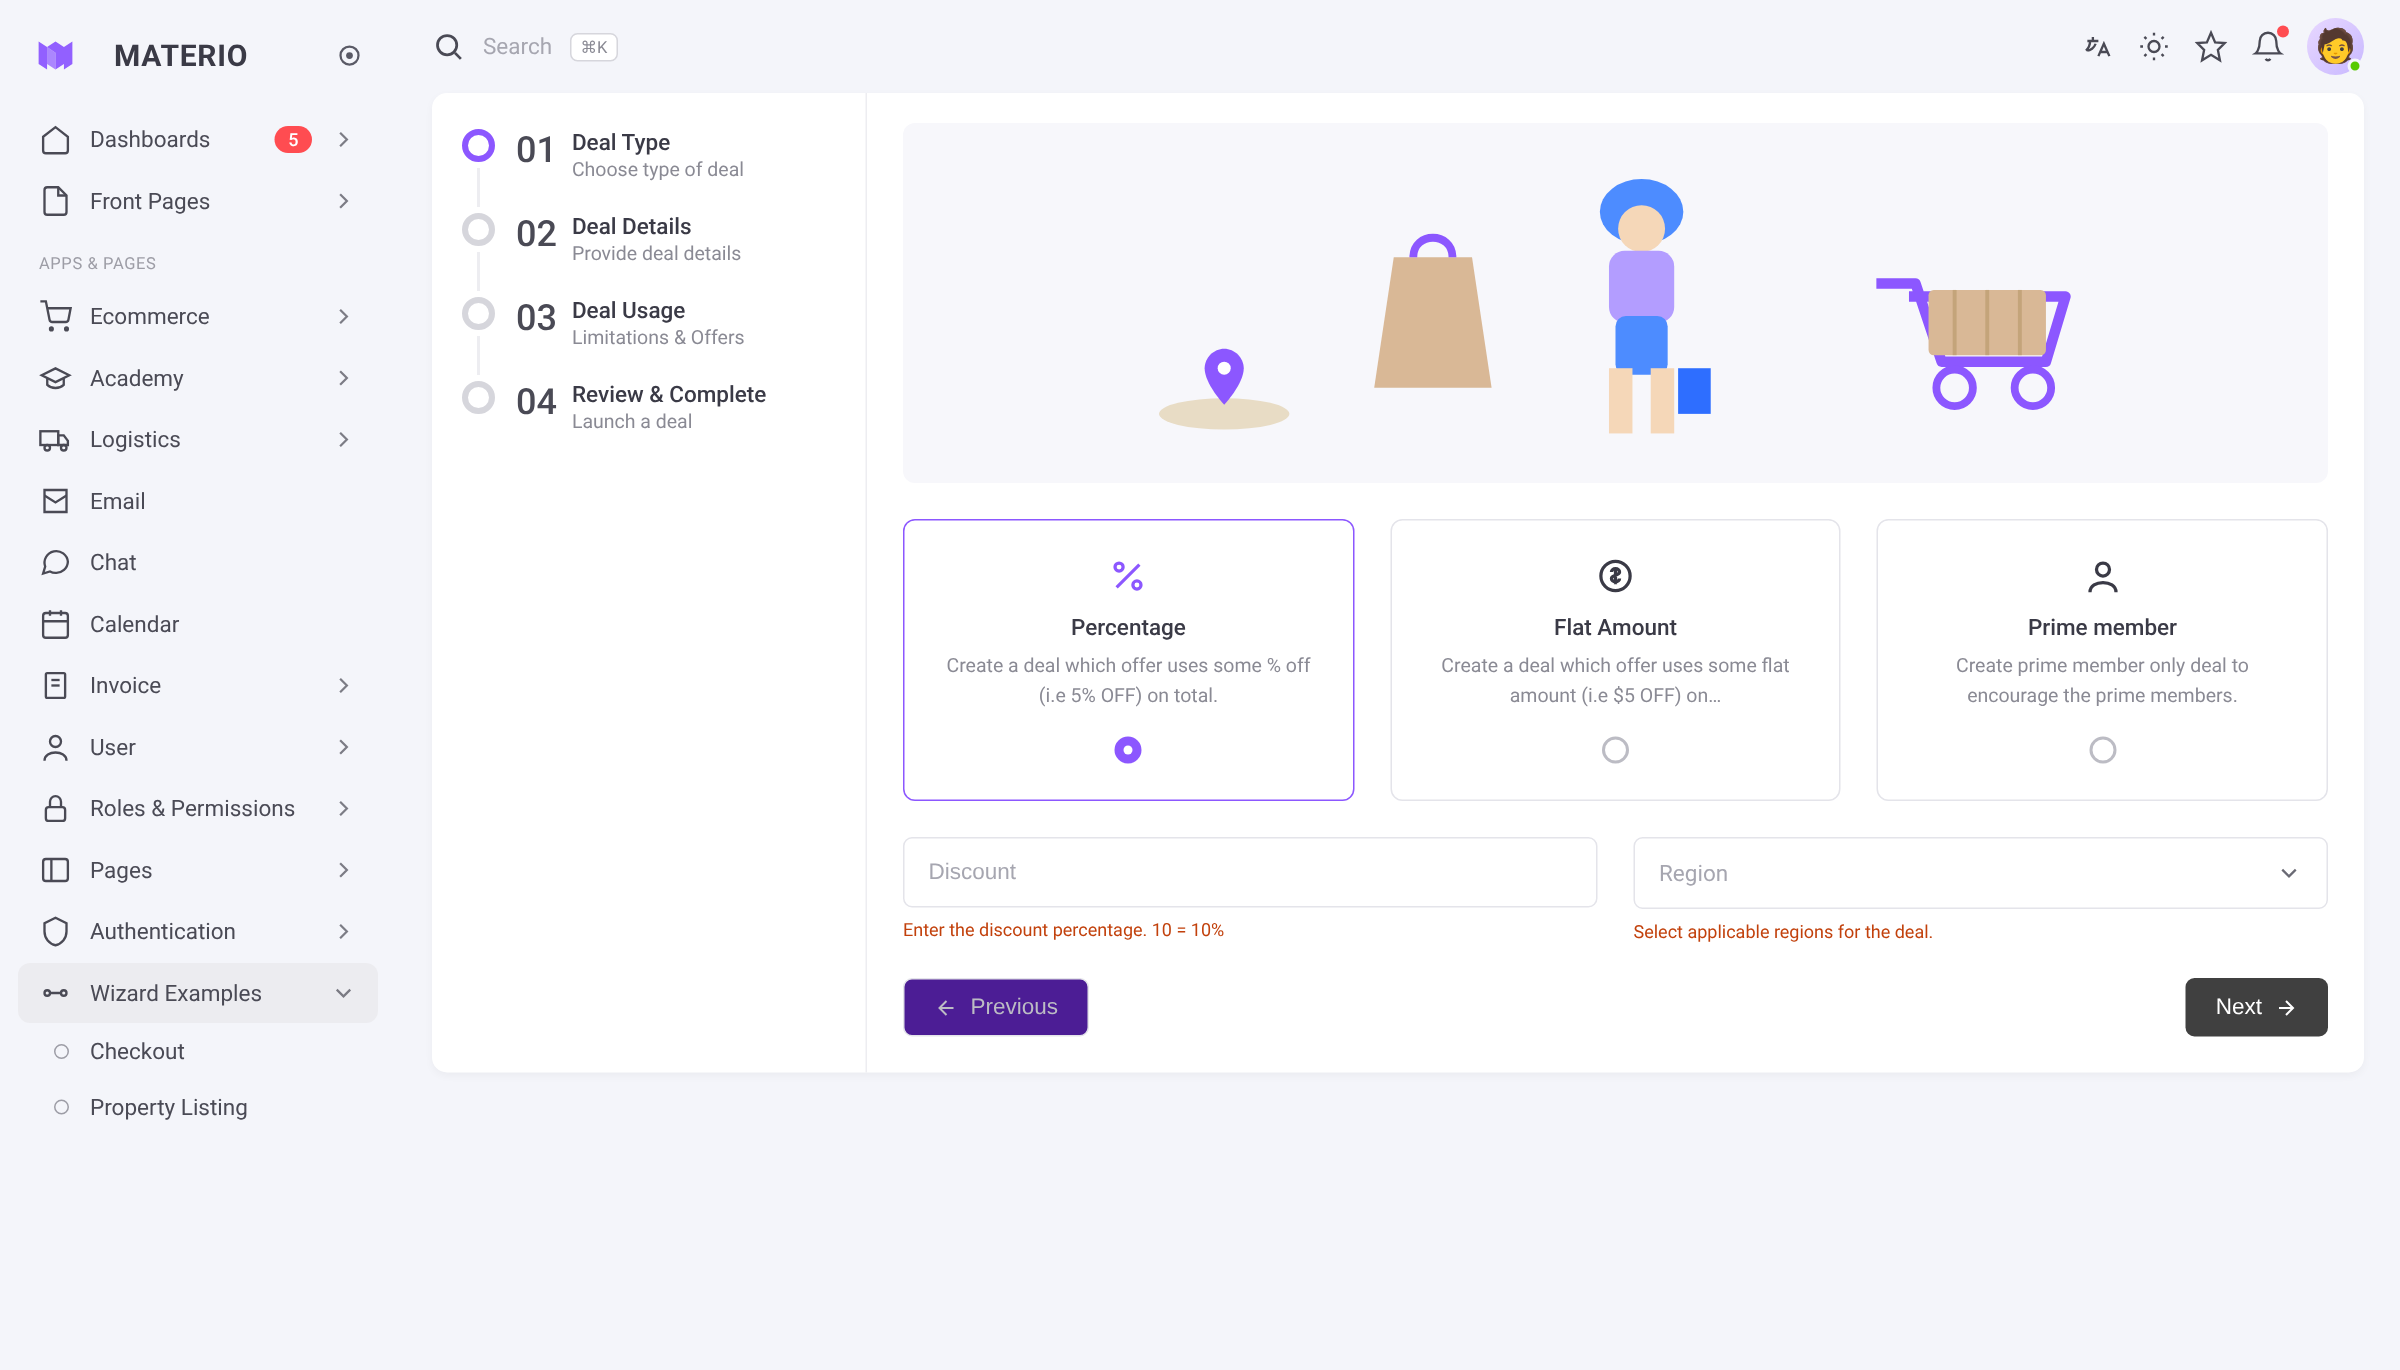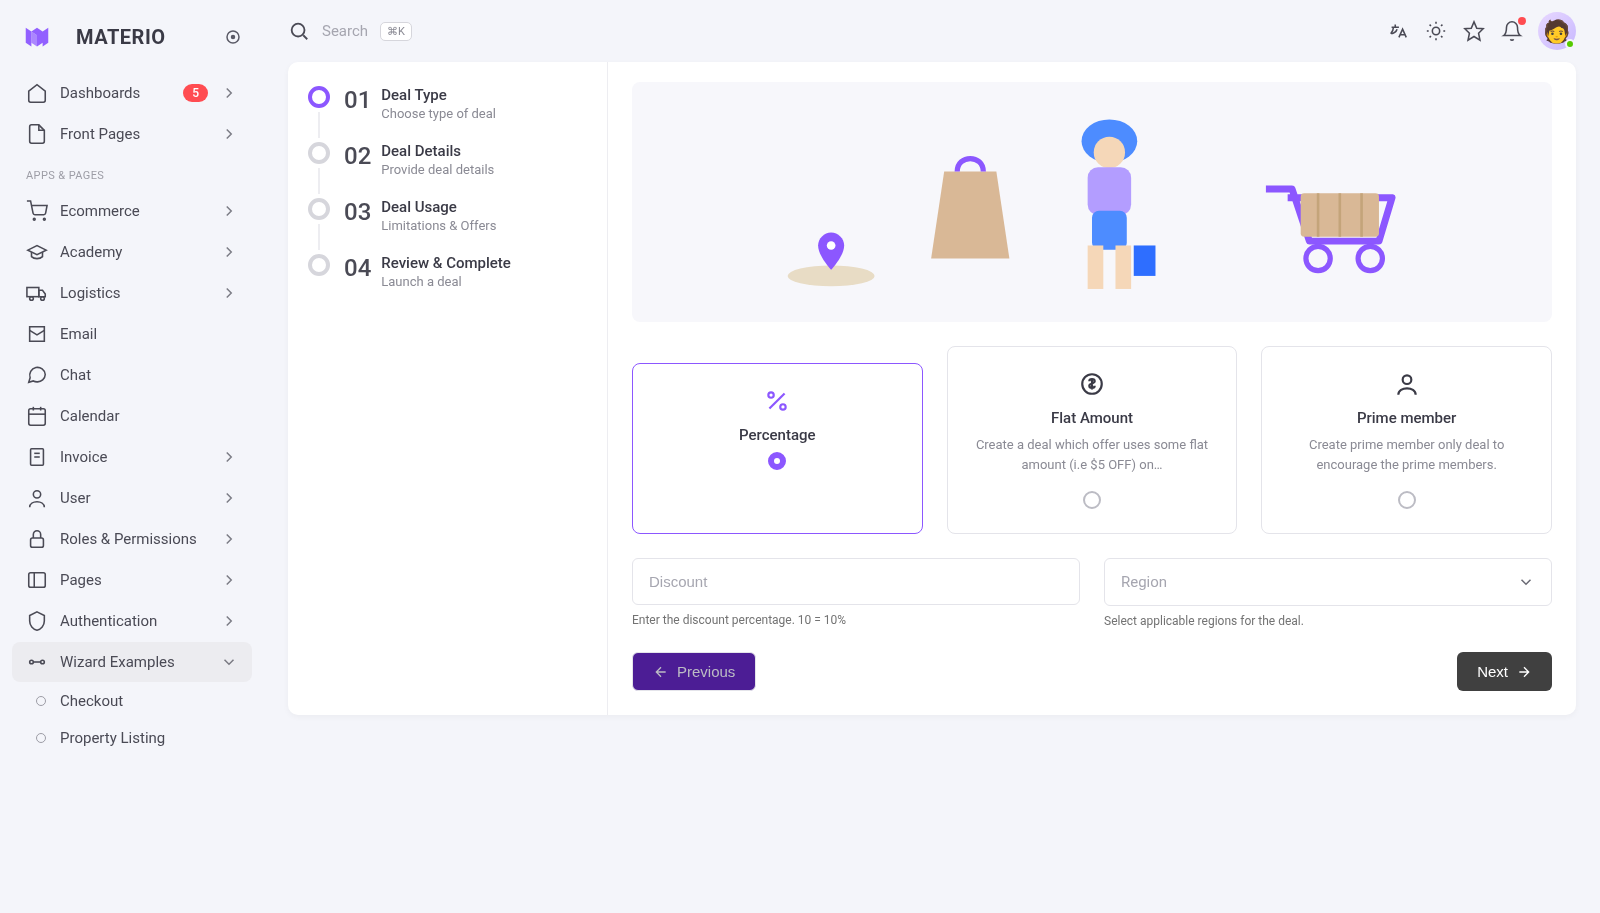--- a/index.html
+++ b/index.html
@@ -39,50 +39,50 @@
 .notif-dot { position: absolute; top: -2px; right: -2px; width: 8px; height: 8px; background: #ff4c51; border-radius: 50%; }
 .avatar { width: 38px; height: 38px; border-radius: 50%; background: linear-gradient(135deg, #e8d8ff 0%, #c8b8ff 100%); position: relative; overflow: hidden; display: flex; align-items: center; justify-content: center; }
 .avatar::after { content: '🧑'; font-size: 22px; }
 .avatar-status { position: absolute; bottom: 1px; right: 1px; width: 10px; height: 10px; background: #56ca00; border-radius: 50%; border: 2px solid #f4f5fa; }
 
 
 .content { padding: 0 24px 24px; }
 .card { background: #fff; border-radius: 10px; display: flex; box-shadow: 0 2px 6px rgba(0,0,0,0.04); }
 
 
-.stepper { width: 320px; border-right: 1px solid #ededf1; padding: 24px 20px; }
+.stepper { width: 290px; border-right: 1px solid #ededf1; padding: 24px 20px; }
 .step { display: flex; gap: 14px; cursor: pointer; position: relative; }
 .step-indicator { display: flex; flex-direction: column; align-items: center; }
 .step-circle { width: 22px; height: 22px; border: 4px solid #d6d6dc; border-radius: 50%; background: #fff; }
 .step.active .step-circle { border-color: #8c57ff; background: #fff; }
 .step-line { width: 2px; height: 26px; background: #ededf1; margin: 4px 0; }
 .step-body { display: flex; gap: 10px; align-items: flex-start; padding-bottom: 12px; }
 .step-num { font-size: 24px; font-weight: 500; color: #4a4a55; }
 .step-text .title { font-size: 15px; font-weight: 500; color: #3a3a46; margin-bottom: 2px; }
 .step-text .subtitle { font-size: 13px; color: #8a8a94; }
 
 
 .panel { flex: 1; padding: 20px 24px 24px; }
 .illustration { width: 100%; height: 240px; background: #f7f7fb; border-radius: 8px; margin-bottom: 24px; display: flex; align-items: flex-end; justify-content: space-around; padding: 20px 40px; position: relative; overflow: hidden; }
 .option-grid { display: grid; grid-template-columns: repeat(3,1fr); gap: 24px; margin-bottom: 24px; }
 .option-card { border: 1px solid #e4e4ea; border-radius: 8px; padding: 24px 20px; text-align: center; cursor: pointer; }
-.option-card.selected { border-color: #8c57ff; margin-top: 17px; }
+.option-card.selected { border-color: #8c57ff; }
 .option-icon { width: 26px; height: 26px; margin: 0 auto 12px; color: #3a3a46; }
 .option-title { font-size: 15px; font-weight: 500; color: #3a3a46; margin-bottom: 8px; }
 .option-desc { font-size: 13px; color: #8a8a94; line-height: 1.5; margin-bottom: 16px; min-height: 40px; }
 .radio { width: 18px; height: 18px; border: 2px solid #bcbcc4; border-radius: 50%; margin: 0 auto; display: flex; align-items: center; justify-content: center; }
 .option-card.selected .radio { border-color: #8c57ff; background: #8c57ff; }
 .option-card.selected .radio::after { content: ''; width: 6px; height: 6px; background: #fff; border-radius: 50%; }
 
 .form-row { display: grid; grid-template-columns: 1fr 1fr; gap: 24px; margin-bottom: 24px; }
 .field { }
 .input { width: 100%; border: 1px solid #e4e4ea; border-radius: 6px; padding: 14px 16px; font-size: 15px; color: #4a4a55; background: #fff; outline: none; }
 .input::placeholder { color: #a6a6b0; }
 .select { display: flex; align-items: center; justify-content: space-between; }
-.hint { font-size: 12px; color: #737373; margin-top: 8px; }
+.hint { font-size: 12px; color: #c2410c; margin-top: 8px; }
 
 .actions { display: flex; justify-content: space-between; }
 .btn { display: flex; align-items: center; gap: 8px; padding: 10px 20px; border-radius: 6px; font-size: 15px; font-weight: 500; cursor: pointer; border: none; }
 .btn-ghost { border: 1px solid #e4e4ea; background: #4c1d95; color: #bcbcc4; }
 .btn-primary { background: #404040; color: #fff; }
 
 svg { display: block; }
 </style>
 </head>
 <body>
@@ -442,20 +442,21 @@
           <div class="option-grid">
             <div class="option-card selected">
               <div class="option-icon">
                   <svg width="26" height="26" viewBox="0 0 24 24" fill="none" stroke="#8c57ff" stroke-width="2">
                     <line x1="19" y1="5" x2="5" y2="19"></line>
                     <circle cx="6.5" cy="6.5" r="2.5"></circle>
                     <circle cx="17.5" cy="17.5" r="2.5"></circle>
                   </svg>
                 </div>
               <div class="option-title">Percentage</div>
+              <div class="option-desc">Create a deal which offer uses some % off (i.e 5% OFF) on total.</div>
               <div class="radio"></div>
             </div>
             <div class="option-card">
               <div class="option-icon">
                   <svg width="26" height="26" viewBox="0 0 24 24" fill="none" stroke="#3a3a46" stroke-width="2">
                     <circle cx="12" cy="12" r="9"></circle>
                     <path d="M12 7v10M9.5 9.5c0-1 1-2 2.5-2s2.5 1 2.5 2-1 1.5-2.5 2-2.5 1-2.5 2 1 2 2.5 2 2.5-1 2.5-2"></path>
                   </svg>
                 </div>
               <div class="option-title">Flat Amount</div>

